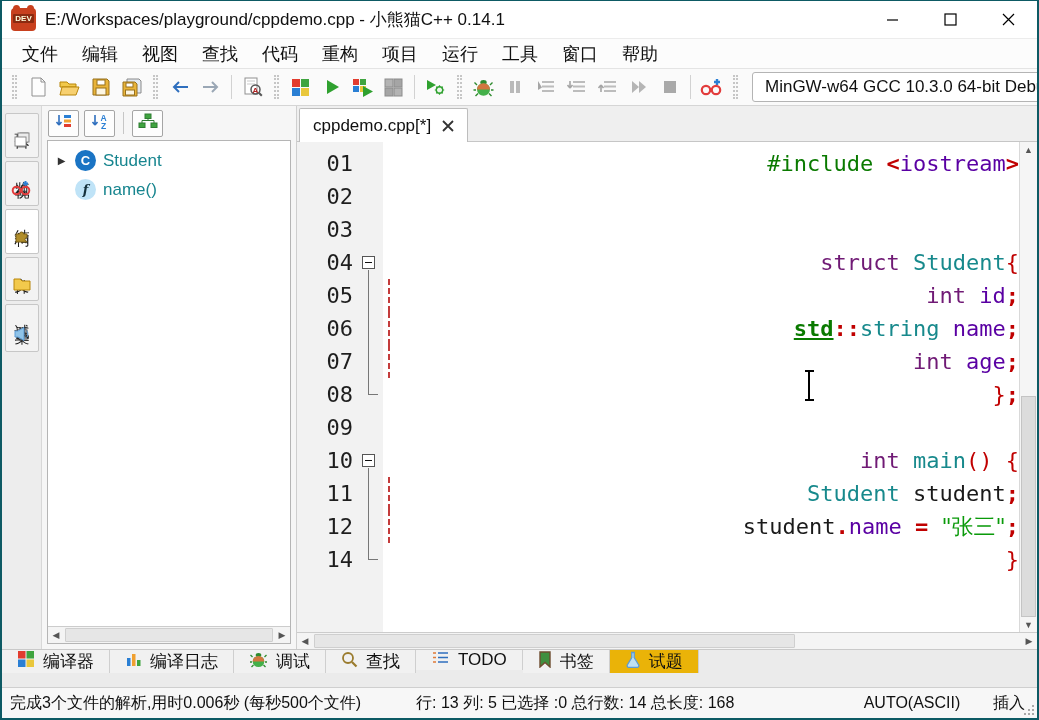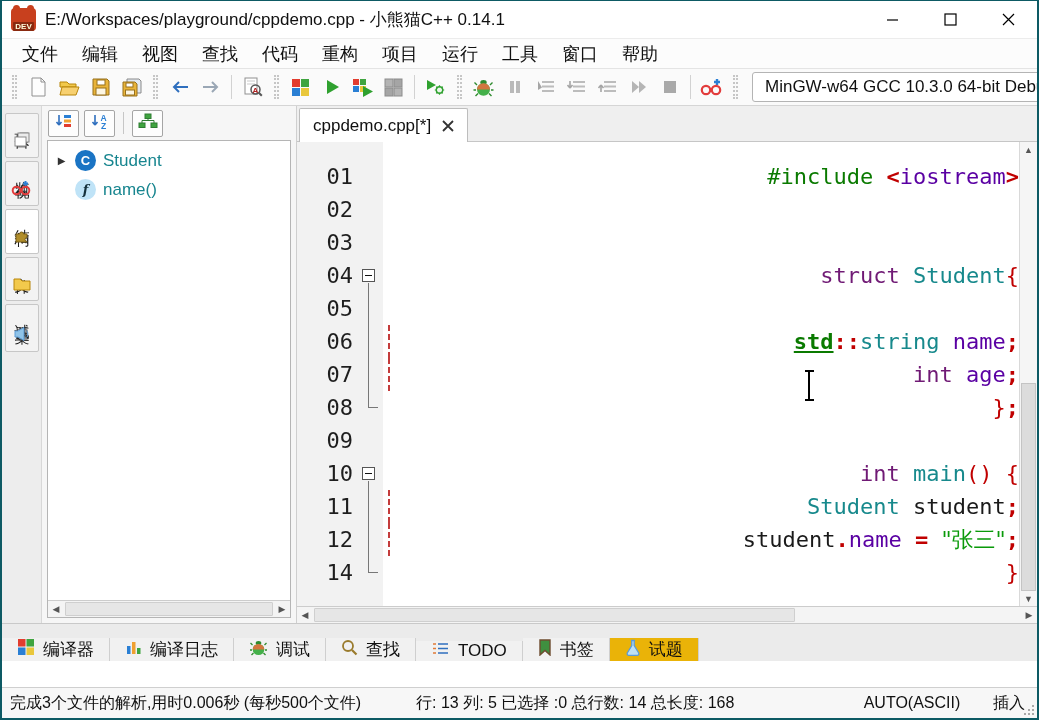--- a/index.html
+++ b/index.html
@@ -7,21 +7,21 @@
   body { font-family:"Liberation Sans","DejaVu Sans",sans-serif; background:#fff; }
   .window { position:relative; width:1039px; height:720px; display:flex; flex-direction:column;
             border:2px solid #0d5a64; border-top-width:1px; background:#fff; overflow:hidden; }
 
   
   .titlebar { height:37px; flex:none; display:flex; align-items:center; padding-left:9px; background:#fff; }
   .app-icon { width:25px; height:23px; background:#c8401e; border-radius:4px; position:relative; flex:none;
               display:flex; align-items:flex-end; justify-content:center; }
   .app-icon::before { content:""; position:absolute; top:-3px; left:2px; width:7px; height:7px; background:#c8401e; border-radius:50%; }
   .app-icon::after  { content:""; position:absolute; top:-3px; right:2px; width:7px; height:7px; background:#c8401e; border-radius:50%; }
-  .app-icon span { background:#8a2a10; color:#ffd; font-size:8px; font-weight:bold; line-height:9px; padding:0 2px; border-radius:1px; margin-bottom:0; }
+  .app-icon span { background:#8a2a10; color:#ffd; font-size:8px; font-weight:bold; line-height:9px; padding:0 2px; border-radius:1px; margin-bottom:8px; }
   .title-text { margin-left:9px; font-size:17px; color:#101010; white-space:nowrap; }
   .win-controls { margin-left:auto; display:flex; height:100%; }
   .win-btn { width:58px; height:100%; display:flex; align-items:center; justify-content:center; font-size:17px; color:#000; }
 
   
   .menubar { height:30px; flex:none; display:flex; align-items:center; padding-left:8px; background:#fcfcfc; border-top:1px solid #ececec; }
   .menu-item { padding:3px 12px; font-size:18px; color:#101010; white-space:nowrap; }
 
   
   .toolbar { height:38px; flex:none; display:flex; align-items:center; background:#fafafa;
@@ -61,21 +61,21 @@
   .hs-arrow { width:16px; text-align:center; font-size:9px; color:#555; flex:none; }
   .hs-track { flex:1; height:100%; position:relative; }
   .hs-thumb { position:absolute; top:1px; bottom:1px; background:#e6e6e6; border:1px solid #cfcfcf; border-radius:1px; }
 
   .editor-col { flex:1; display:flex; flex-direction:column; min-width:0; }
   .tabbar { height:36px; flex:none; background:#efefef; border-bottom:1px solid #c6c6c6; display:flex; align-items:flex-end; padding-left:2px; }
   .ed-tab { height:34px; background:#fff; border:1px solid #bdbdbd; border-bottom:none; display:flex; align-items:center;
             padding:0 13px; font-size:17px; color:#101010; gap:11px; border-radius:2px 2px 0 0; margin-bottom:-1px; }
 
   .editor-body { flex:1; display:flex; min-height:0; }
-  .code-wrap { flex:1; position:relative; overflow:hidden; background:#fff; padding-top:18px;
+  .code-wrap { flex:1; position:relative; overflow:hidden; background:#fff; padding-top:5px;
                font-family:"DejaVu Sans Mono",monospace; font-size:22px; }
   .gutter-bg { position:absolute; left:0; top:0; bottom:0; width:86px; background:#f2f2f2; }
   .code-line { position:relative; height:33px; display:flex; z-index:1; }
   .ln { width:62px; flex:none; text-align:right; padding-right:6px; line-height:33px; color:#1e1e1e; }
   .code-line.active .ln { color:#7d26cd; }
   .fold-col { width:24px; flex:none; position:relative; }
   .fold-box { position:absolute; left:3px; top:10px; width:13px; height:13px; border:1px solid #555; background:#fff;
               display:flex; align-items:center; justify-content:center; }
   .fold-box i { display:block; width:7px; height:1px; background:#111; }
   .fold-line { position:absolute; left:9px; top:0; bottom:0; width:1px; background:#777; }
@@ -95,28 +95,28 @@
   .tok-br  { color:#c00000; }
   .tok-str { color:#0a9a0a; font-family:"DejaVu Serif",serif; }
   .text-caret { display:inline-block; width:2px; height:25px; background:#000; vertical-align:-5px; }
 
   .ed-scroll-v { width:18px; flex:none; border-left:1px solid #d9d9d9; background:#f5f5f5; display:flex; flex-direction:column; }
   .vs-arrow { height:15px; flex:none; display:flex; align-items:center; justify-content:center; font-size:9px; color:#555; }
   .vs-track { flex:1; position:relative; }
   .vs-thumb { position:absolute; left:1px; right:1px; top:52%; bottom:0; background:#dcdcdc; border:1px solid #c4c4c4; }
 
   
-  .bottom-tabs { height:38px; flex:none; background:#ebebeb; border-top:1px solid #c9c9c9; display:flex; align-items:flex-end; }
+  .bottom-tabs { height:38px; flex:none; background:#ebebeb; border-top:1px solid #c9c9c9; display:flex; align-items:flex-start; }
   .b-tab { display:flex; align-items:center; gap:8px; padding:0 15px; border-right:1px solid #cfcfcf;
            font-size:17px; color:#101010; background:#f1f1f1; }
   .b-tab.active { background:#eab308; }
 
   
   .statusbar { height:31px; flex:none; border-top:1px solid #cfcfcf; background:#f7f7f7; display:flex; align-items:center;
-               font-size:16px; color:#101010; padding-left:8px; position:relative;margin-top:26px; }
+               font-size:16px; color:#101010; padding-left:8px; position:relative; }
   .st { white-space:nowrap; overflow:hidden; }
   .st.parse { width:406px; flex:none; }
   .st.caretinfo { width:430px; flex:none; }
   .st.enc { width:132px; flex:none; text-align:center; }
   .st.mode { width:62px; flex:none; text-align:center; }
   .grip { position:absolute; right:3px; bottom:3px; width:12px; height:12px; }
   .grip::after { content:""; position:absolute; right:0; bottom:0; width:2px; height:2px; background:#a9a9a9;
                  box-shadow:-4px 0 #a9a9a9,-8px 0 #a9a9a9,0 -4px #a9a9a9,-4px -4px #a9a9a9,0 -8px #a9a9a9; }
 
   
@@ -485,20 +485,21 @@
                 </div>
                 <div class="fold-line below"></div>
               </div>
               <div class="code-text"><span class="tok-kw">struct</span><span> </span><span class="tok-type">Student</span><span class="tok-br">{</span></div>
             </div>
             <div class="code-line">
               <div class="ln">05</div>
               <div class="fold-col">
                 <div class="fold-line"></div>
               </div>
+              <div class="code-text"><div class="guide"></div><span>    </span><span class="tok-kw">int</span><span> </span><span class="tok-var">id</span><span class="tok-sym">;</span></div>
             </div>
             <div class="code-line">
               <div class="ln">06</div>
               <div class="fold-col">
                 <div class="fold-line"></div>
               </div>
               <div class="code-text"><div class="guide"></div><span>    </span><span class="tok-std">std</span><span class="tok-sym">::</span><span class="tok-type">string</span><span> </span><span class="tok-var">name</span><span class="tok-sym">;</span></div>
             </div>
             <div class="code-line">
               <div class="ln">07</div>

